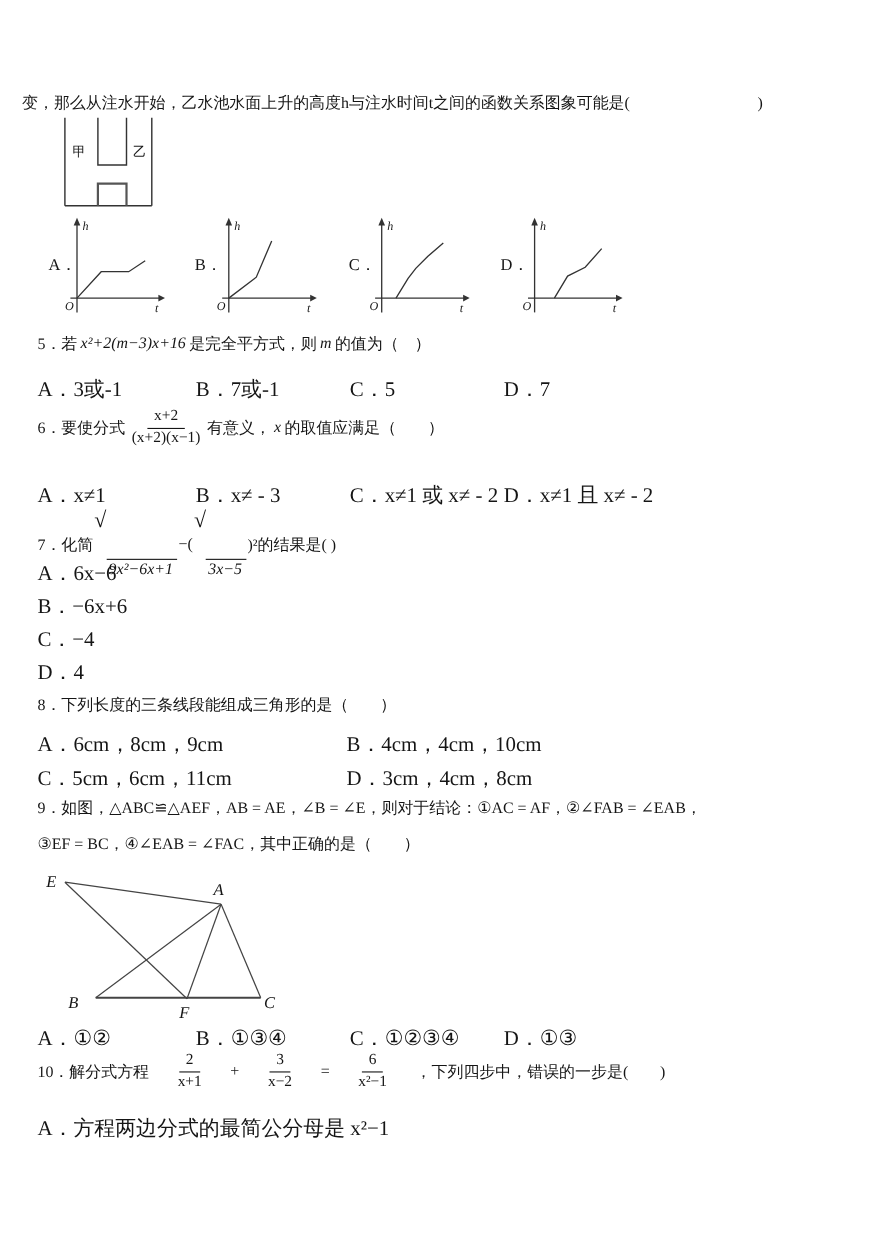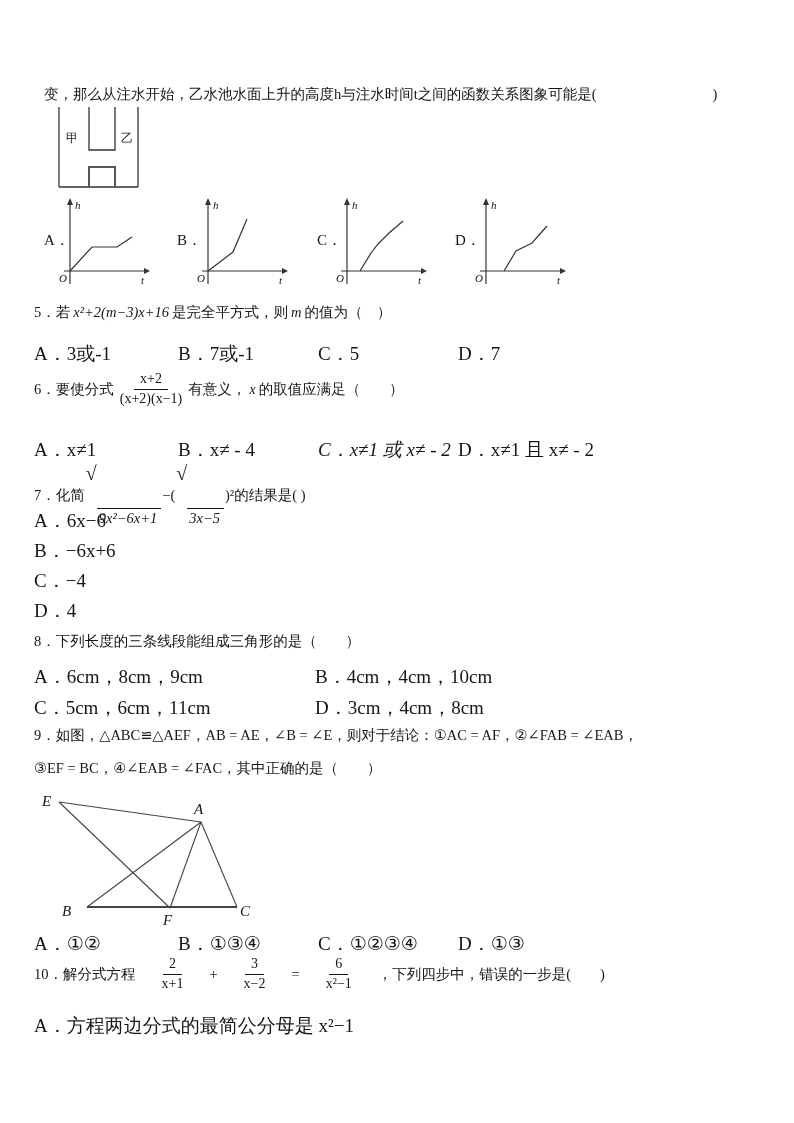--- a/index.html
+++ b/index.html
@@ -31,21 +31,21 @@
   .tlabel { font-size:12px; fill:#151515; font-family:"Liberation Serif",serif; }
   .edge  { stroke:#444; stroke-width:1.1; fill:none; }
   .edge-bold { stroke:#444; stroke-width:1.8; fill:none; }
   .vlabel { font-style:italic; font-size:15px; fill:#151515; font-family:"Liberation Serif",serif; }
 </style>
 </head>
 <body>
 
 <div class="page">
 
-  <div class="line" style="left:44px; top:84px;">变，那么从注水开始，乙水池水面上升的高度h与注水时间t之间的函数关系图象可能是(　　　　　　　　)</div>
+  <div class="line" style="left:20px; top:84px;">变，那么从注水开始，乙水池水面上升的高度h与注水时间t之间的函数关系图象可能是(　　　　　　　　)</div>
 
   <svg style="left:55px; top:104px;" width="90" height="90" viewBox="0 0 90 90">
     <polyline class="tline" points="4,3 4,83"></polyline>
     <polyline class="tline" points="83,3 83,83"></polyline>
     <polyline class="tline" points="4,83 83,83"></polyline>
     <polyline class="tline" points="34,3 34,46 60,46 60,3"></polyline>
     <polyline class="tline-bold" points="34,83 34,63 60,63 60,83"></polyline>
     <text class="tlabel" x="11" y="38">甲</text>
     <text class="tlabel" x="66" y="38">乙</text>
   </svg>
@@ -115,22 +115,22 @@
     <span>6．要使分式</span>
     <span class="frac">
       <span class="num">x+2</span>
       <span class="den">(x+2)(x−1)</span>
     </span>
     <span>有意义，</span>
     <span class="math">x</span>
     <span>的取值应满足（　　）</span>
   </div>
   <div class="opt" style="left:34px;  top:437px;">A．x≠1</div>
-  <div class="opt" style="left:178px; top:437px;">B．x≠ - 4</div>
-  <div class="opt" style="left:318px; top:437px;font-style:italic;">C．x≠1 或 x≠ - 2</div>
+  <div class="opt" style="left:178px; top:437px;">B．x≠ - 3</div>
+  <div class="opt" style="left:318px; top:437px;">C．x≠1 或 x≠ - 2</div>
   <div class="opt" style="left:458px; top:437px;">D．x≠1 且 x≠ - 2</div>
 
   <div class="mathrow" style="left:34px; top:464px;">
     <span>7．化简</span>
     <span class="sqrt">
       <span class="sign">√</span>
       <span class="body">9x²−6x+1</span>
     </span>
     <span>−(</span>
     <span class="sqrt">

